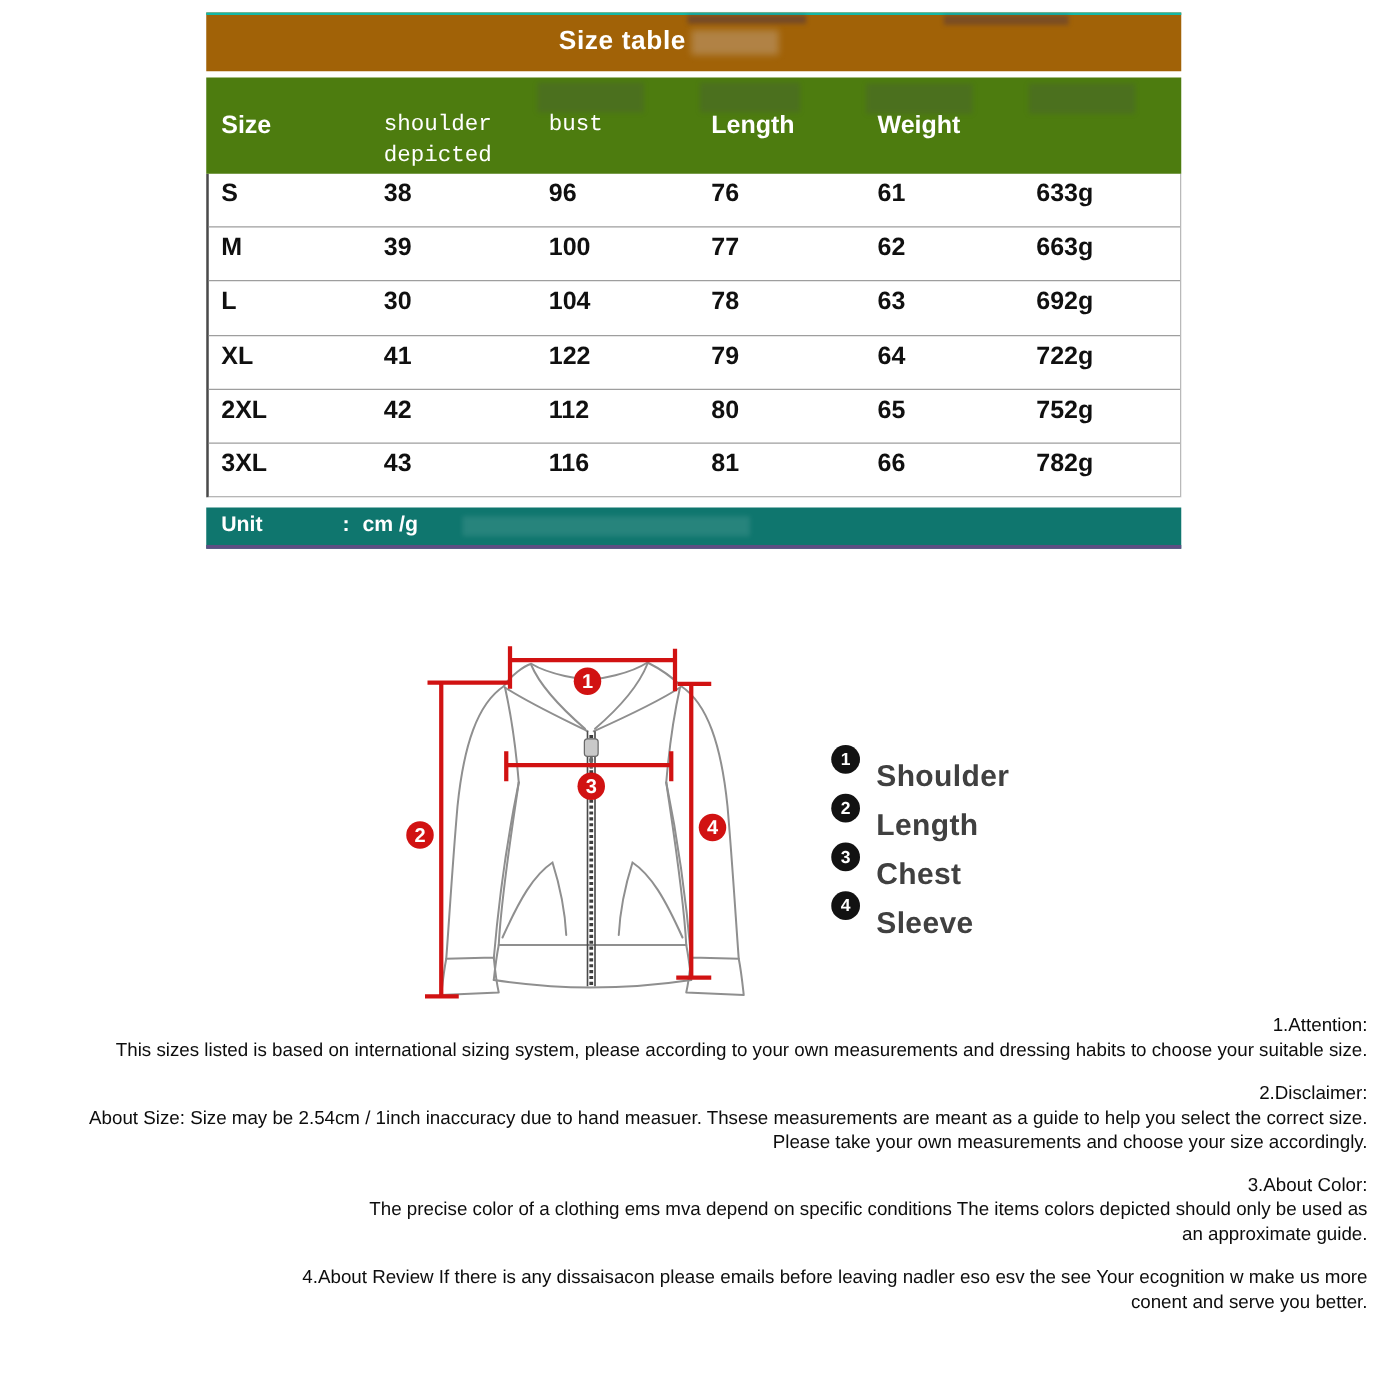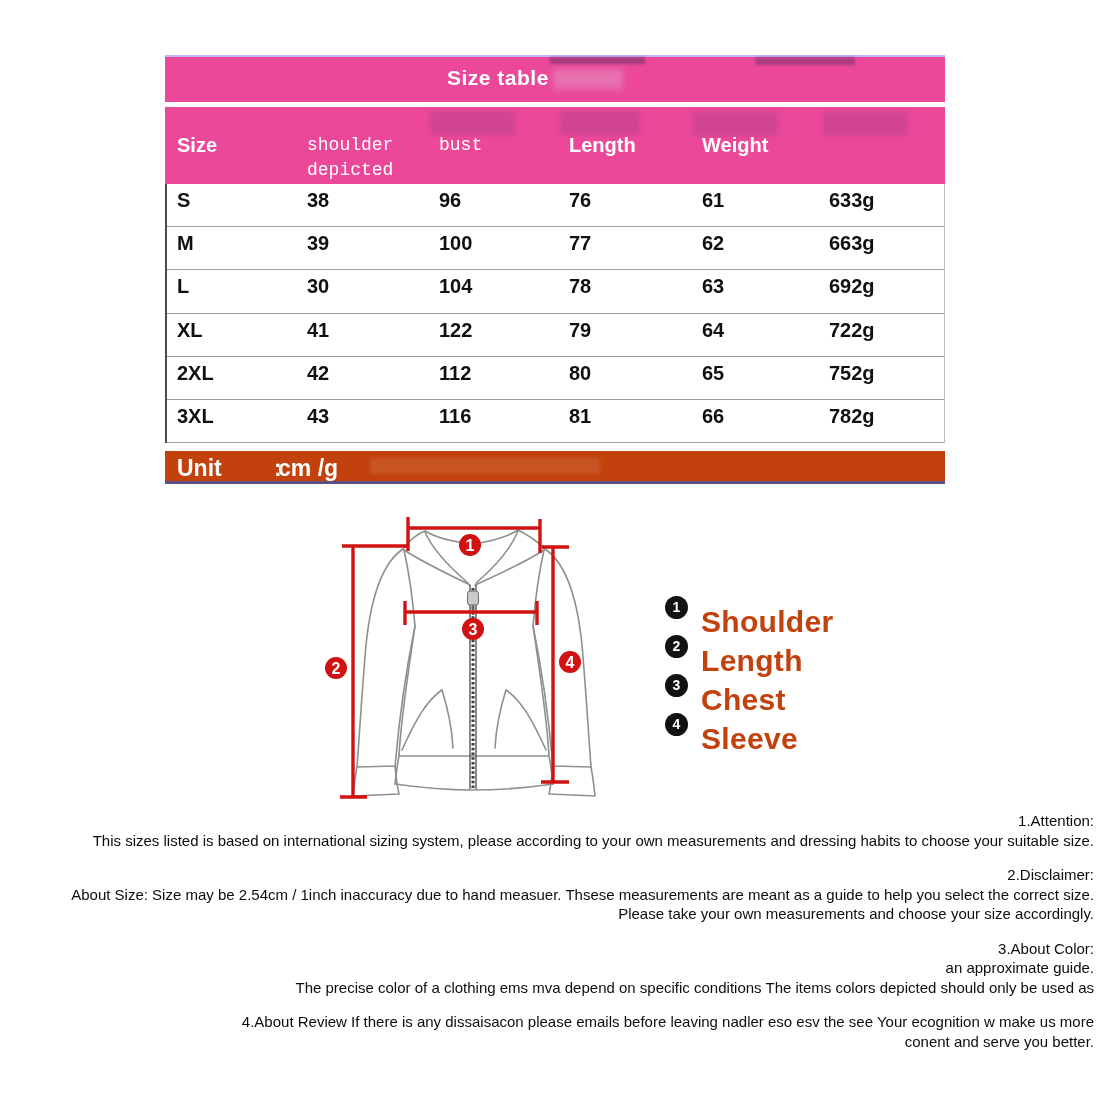--- a/index.html
+++ b/index.html
@@ -3,66 +3,66 @@
 <meta charset="utf-8">
 <style>
   html,body{margin:0;padding:0;}
   body{
     width:1100px;height:1100px;background:#ffffff;position:relative;
     font-family:"Liberation Sans", sans-serif;color:#111;overflow:hidden;
   }
   
   .size-table{position:absolute;left:165px;top:10px;width:780px;}
   .band-title{
-    height:47px;background:#ec4899;position:relative;
-    border-top:2px solid #c4b5fd;box-sizing:border-box;margin-top:45px;
+    height:47px;background:#a16207;position:relative;
+    border-top:2px solid #14b8a6;box-sizing:border-box;
   }
   .band-title .title{
     position:absolute;left:282px;top:9px;color:#fff;
     font-size:21px;font-weight:bold;letter-spacing:.5px;
   }
   .band-gap{height:5px;background:#fff;}
   .band-header{
-    height:77px;background:#ec4899;position:relative;
+    height:77px;background:#4d7c0f;position:relative;
     display:grid;grid-template-columns:130px 132px 130px 133px 127px 1fr;
     padding-left:12px;box-sizing:border-box;color:#fff;
   }
   .band-header .hcell{padding-top:26px;}
   .h-sans{font-weight:bold;font-size:20px;line-height:24px;}
   .h-mono{font-family:"Liberation Mono", monospace;font-size:18px;line-height:25px;font-weight:normal;}
   .wrap95{width:100px;}
   .wrap85{width:85px;}
   .rows{border-left:2px solid #4a4a4a;border-right:1px solid #b9b9b9;background:#fff;}
   .trow{
     height:43.2px;box-sizing:border-box;border-bottom:1px solid #9e9e9e;
     display:grid;grid-template-columns:130px 132px 130px 133px 127px 1fr;
     padding-left:10px;padding-top:5px;
     font-size:20px;font-weight:bold;color:#101010;
   }
   .unit-gap{height:8px;background:#fff;}
   .band-unit{
-    height:30px;background:#c2410c;position:relative;color:#fff;
-    font-weight:bold;font-size:23px;border-bottom:3px solid #5d4e83;
+    height:30px;background:#0f766e;position:relative;color:#fff;
+    font-weight:bold;font-size:17px;border-bottom:3px solid #5d4e83;
   }
   .band-unit span{position:absolute;top:4px;}
   .u-label{left:12px;}
   .u-sep{left:109px;}
-  .u-val{left:113px;}
+  .u-val{left:125px;}
   .smudge{position:absolute;pointer-events:none;}
   
   .diagram-svg{position:absolute;left:320px;top:505px;}
   
   .legend{position:absolute;left:665px;top:594px;}
   .legend-item{display:flex;align-items:center;height:26px;margin-bottom:13px;}
   .legend-num{
     width:23px;height:23px;border-radius:50%;background:#121212;color:#fff;
     font-size:14px;font-weight:bold;display:flex;align-items:center;justify-content:center;
     flex:0 0 23px;
   }
-  .legend-label{margin-left:13px;font-size:30px;font-weight:600;color:#c2410c;letter-spacing:.3px;margin-top:29px;}
+  .legend-label{margin-left:13px;font-size:24px;font-weight:600;color:#404040;letter-spacing:.3px;margin-top:29px;}
   
   .notes{position:absolute;left:14px;top:811px;width:1080px;}
   .note-section{margin-bottom:15px;font-size:15px;line-height:19.5px;color:#0d0d0d;}
   .note-line{white-space:nowrap;text-align:right;}
 </style>
 </head>
 <body>
 
 <div class="size-table">
 
@@ -225,20 +225,20 @@
     <div class="note-line">1.Attention:</div>
     <div class="note-line">This sizes listed is based on international sizing system, please according to your own measurements and dressing habits to choose your suitable size.</div>
   </div>
   <div class="note-section">
     <div class="note-line">2.Disclaimer:</div>
     <div class="note-line">About Size: Size may be 2.54cm / 1inch inaccuracy due to hand measuer. Thsese measurements are meant as a guide to help you select the correct size.</div>
     <div class="note-line">Please take your own measurements and choose your size accordingly.</div>
   </div>
   <div class="note-section">
     <div class="note-line">3.About Color:</div>
+    <div class="note-line">The precise color of a clothing ems mva depend on specific conditions The items colors depicted should only be used as</div>
     <div class="note-line">an approximate guide.</div>
-    <div class="note-line">The precise color of a clothing ems mva depend on specific conditions The items colors depicted should only be used as</div>
   </div>
   <div class="note-section">
     <div class="note-line">4.About Review If there is any dissaisacon please emails before leaving nadler eso esv the see Your ecognition w make us more</div>
     <div class="note-line">conent and serve you better.</div>
   </div>
 </div>
 
 </body></html>

